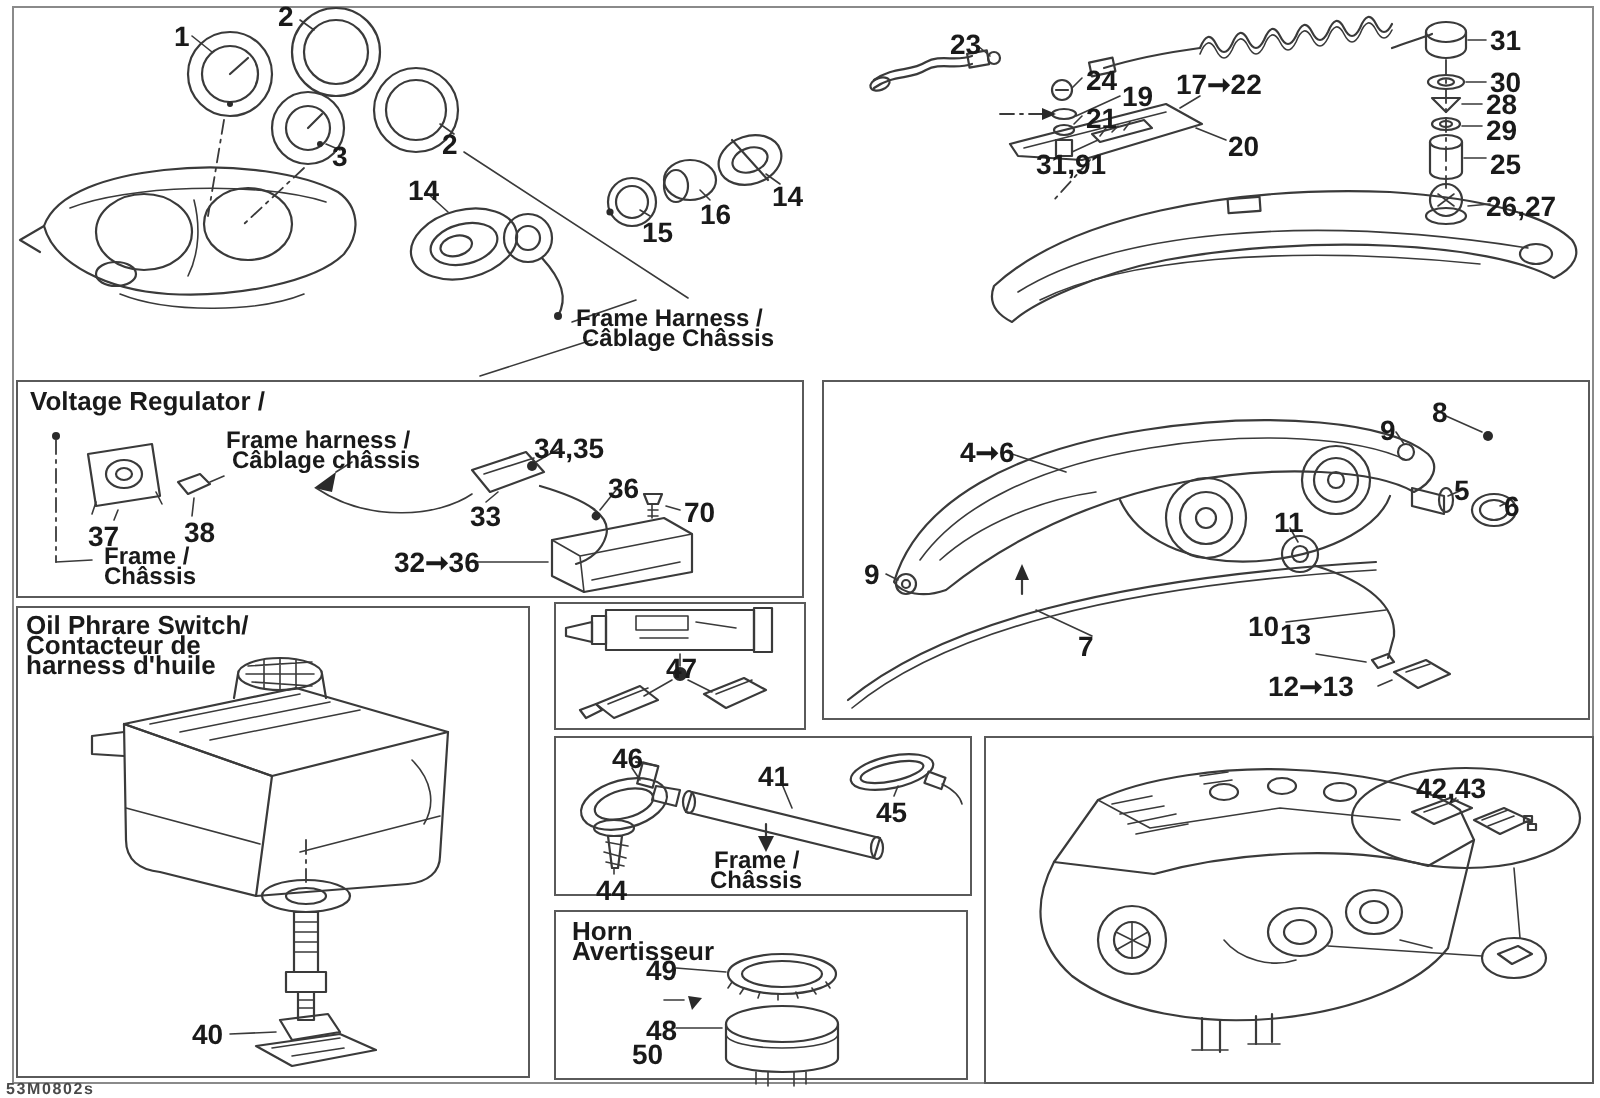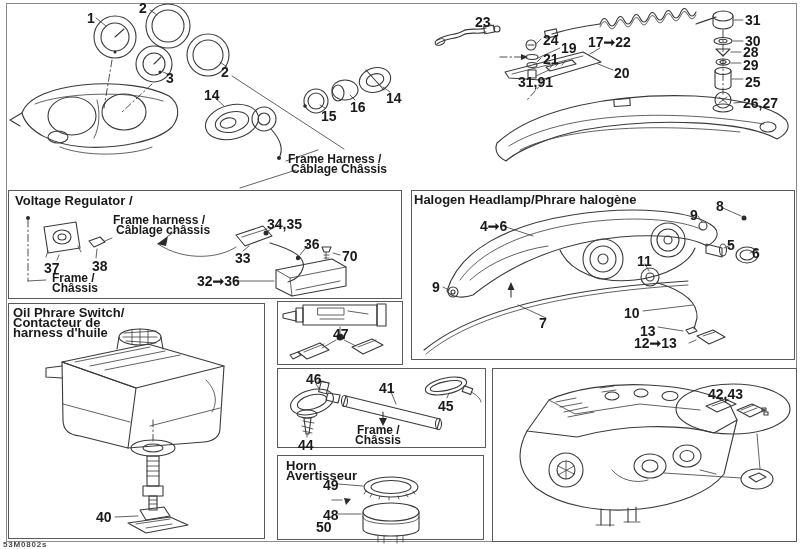--- a/index.html
+++ b/index.html
@@ -377,31 +377,30 @@
   <span class="co" style="left:44px;top:261px">37</span>
   <span class="co" style="left:92px;top:259px">38</span>
   <span class="sub" style="left:52px;top:272px">Frame /</span>
   <span class="sub" style="left:52px;top:282px">Châssis</span>
   <span class="co" style="left:267px;top:217px">34,35</span>
   <span class="co" style="left:304px;top:237px">36</span>
   <span class="co" style="left:235px;top:251px">33</span>
   <span class="co" style="left:342px;top:249px">70</span>
   <span class="co" style="left:197px;top:274px">32➞36</span>
 
-  <span class="title" style="left:414px;top:193px">Halogen Headlamp/Phrare halogène</span>
   <span class="co" style="left:480px;top:219px">4➞6</span>
   <span class="co" style="left:690px;top:208px">9</span>
   <span class="co" style="left:716px;top:199px">8</span>
   <span class="co" style="left:727px;top:238px">5</span>
   <span class="co" style="left:752px;top:246px">6</span>
   <span class="co" style="left:637px;top:254px">11</span>
   <span class="co" style="left:432px;top:280px">9</span>
   <span class="co" style="left:539px;top:316px">7</span>
   <span class="co" style="left:624px;top:306px">10</span>
-  <span class="co" style="left:640px;top:324px">13</span>
+  <span class="co" style="left:640px;top:310px">13</span>
   <span class="co" style="left:634px;top:336px">12➞13</span>
 
   <span class="title" style="left:13px;top:306px">Oil Phrare Switch/</span>
   <span class="title" style="left:13px;top:316px">Contacteur de</span>
   <span class="title" style="left:13px;top:326px">harness d'huile</span>
   <span class="co" style="left:96px;top:510px">40</span>
 
   <span class="co" style="left:333px;top:327px">47</span>
 
   <span class="co" style="left:306px;top:372px">46</span>

